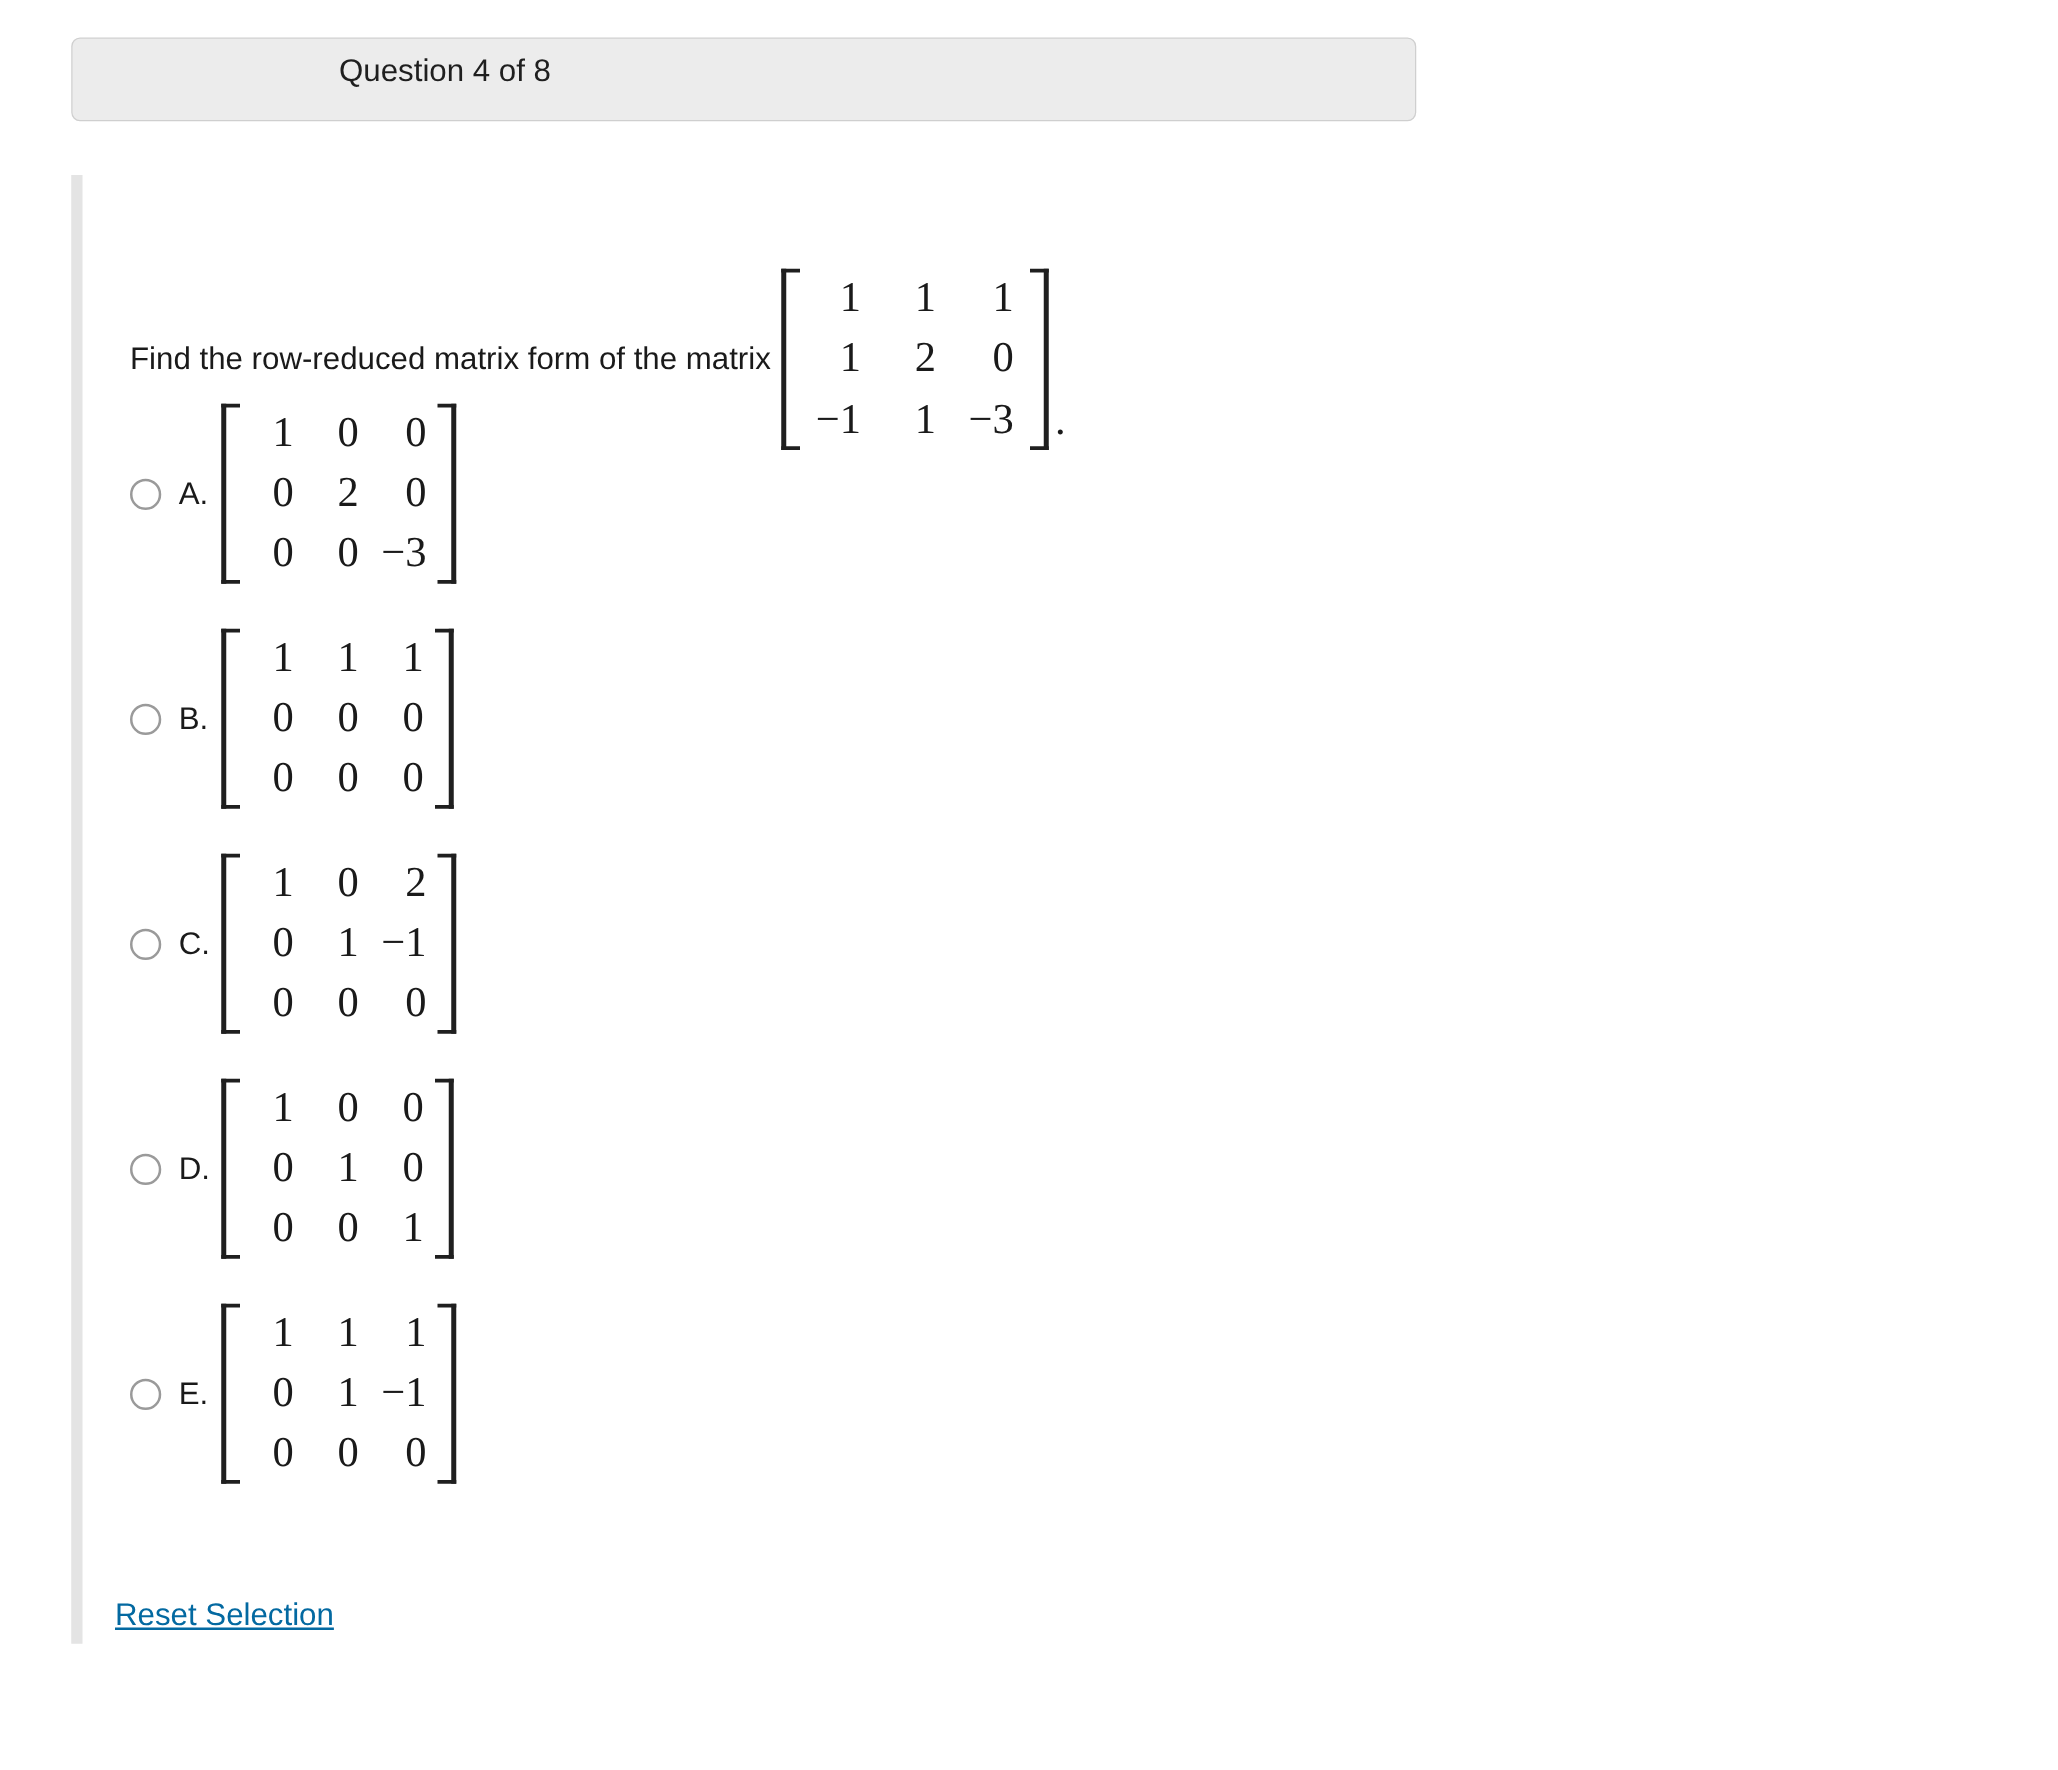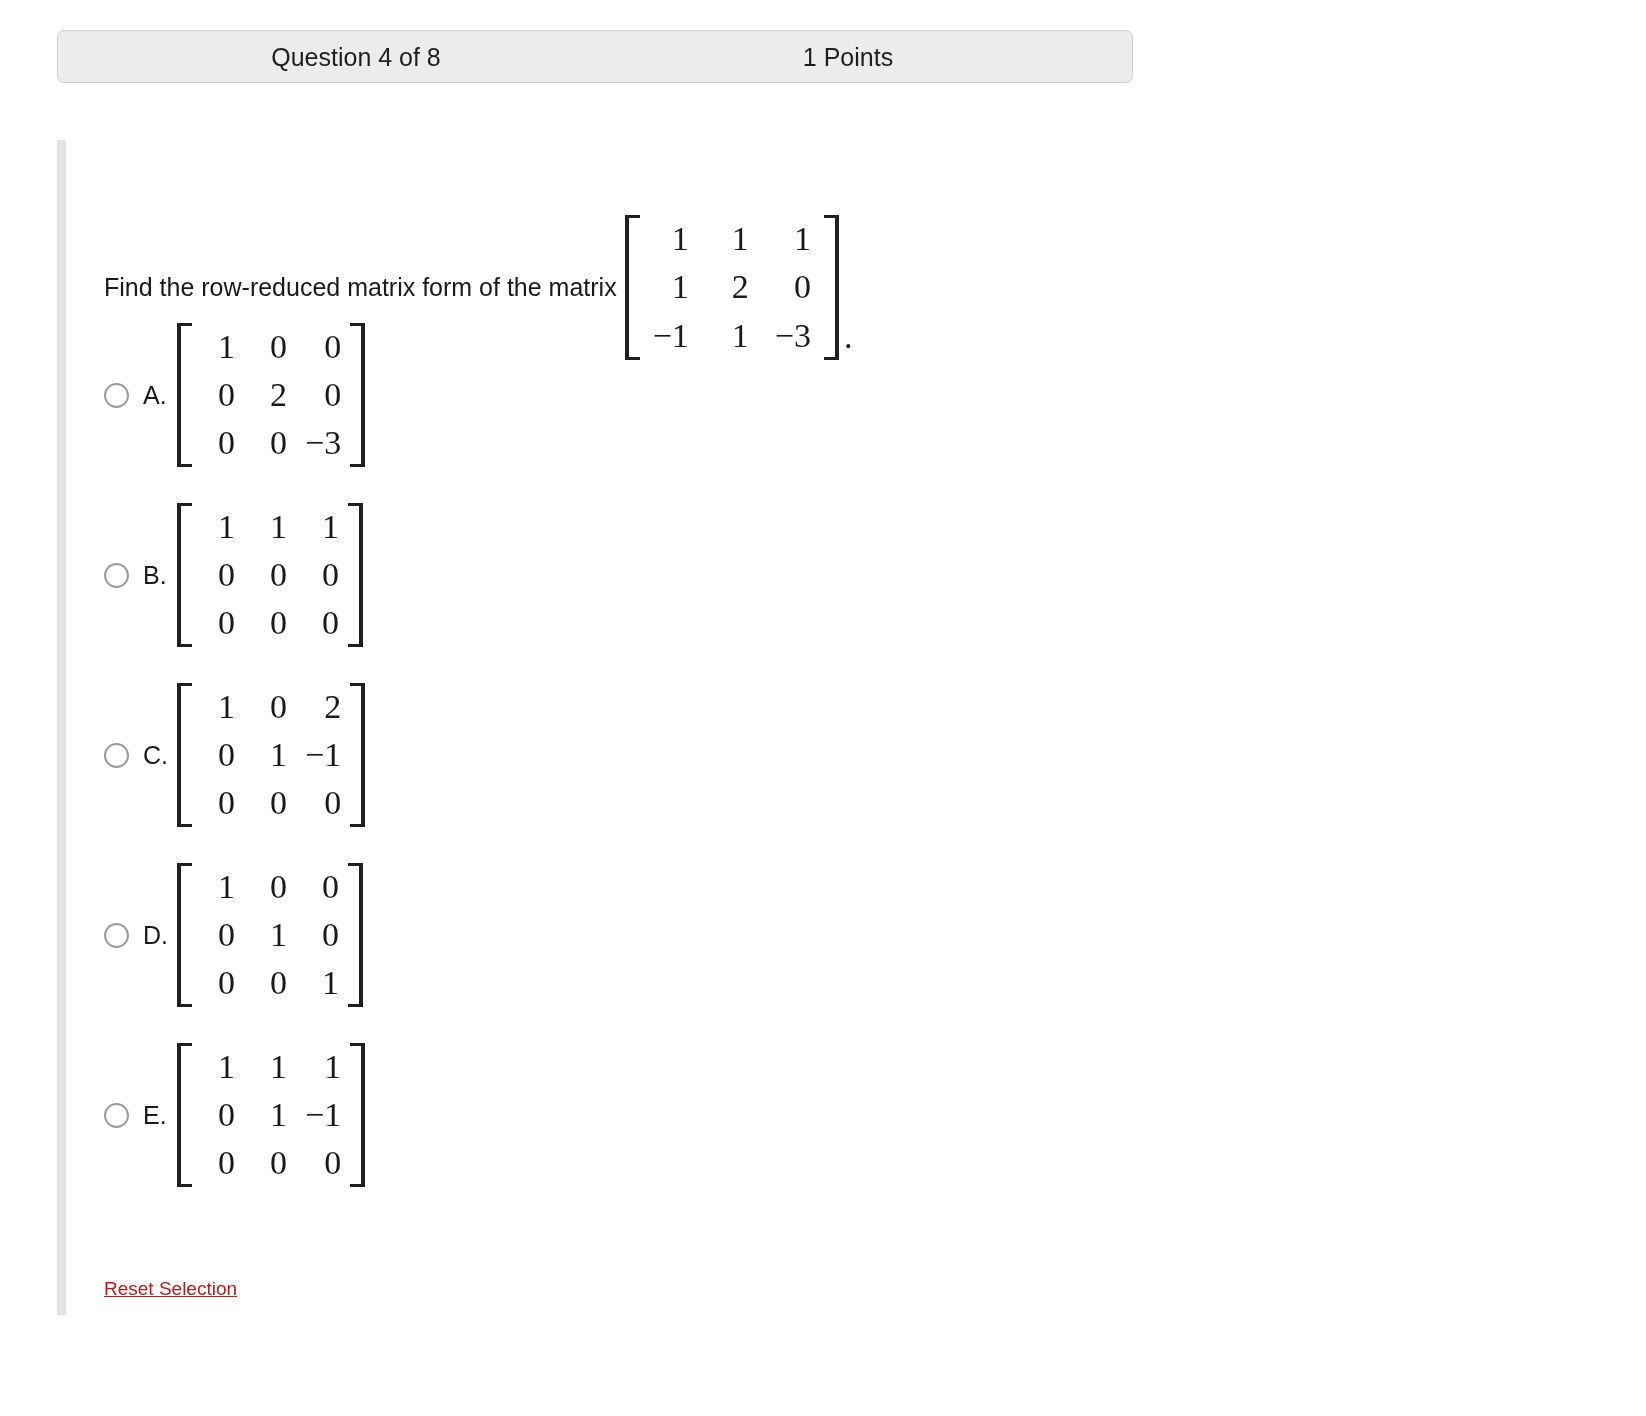--- a/index.html
+++ b/index.html
@@ -15,21 +15,21 @@
     position: relative;
     overflow: hidden;
   }
 
   
   .q-header {
     position: absolute;
     left: 57px;
     top: 30px;
     width: 1076px;
-    height: 53px;
+    height: 67px;
     background: #ececec;
     border: 1px solid #cfcfcf;
     border-radius: 7px;
     box-sizing: border-box;
   }
   .q-header .hdr-cell {
     position: absolute;
     top: 0;
     height: 53px;
     line-height: 53px;
@@ -135,34 +135,33 @@
     color: #1a1a1a;
     margin-left: 14px;
     margin-right: 4px;
     flex: none;
     min-width: 30px;
   }
 
   
   .reset-link {
     position: absolute;
-    left: 104px;
+    left: 92px;
     top: 1278px;
-    font-size: 19px;
-    color: #b91c1c;
+    font-size: 25px;
+    color: #0369a1;
     text-decoration: underline;
     cursor: pointer;
   }
 </style>
 </head>
 <body>
 
 <div class="q-header">
   <div class="hdr-cell hdr-question">Question 4 of 8</div>
-  <div class="hdr-cell hdr-points">1 Points</div>
 </div>
 
 <div class="left-rail"></div>
 
 <div class="stem">
   <span class="stem-text">Find the row-reduced matrix form of the matrix</span>
   <span class="matrix">
     <span class="bracket left"></span>
     <span class="mat-rows">
       <span class="mat-row">

